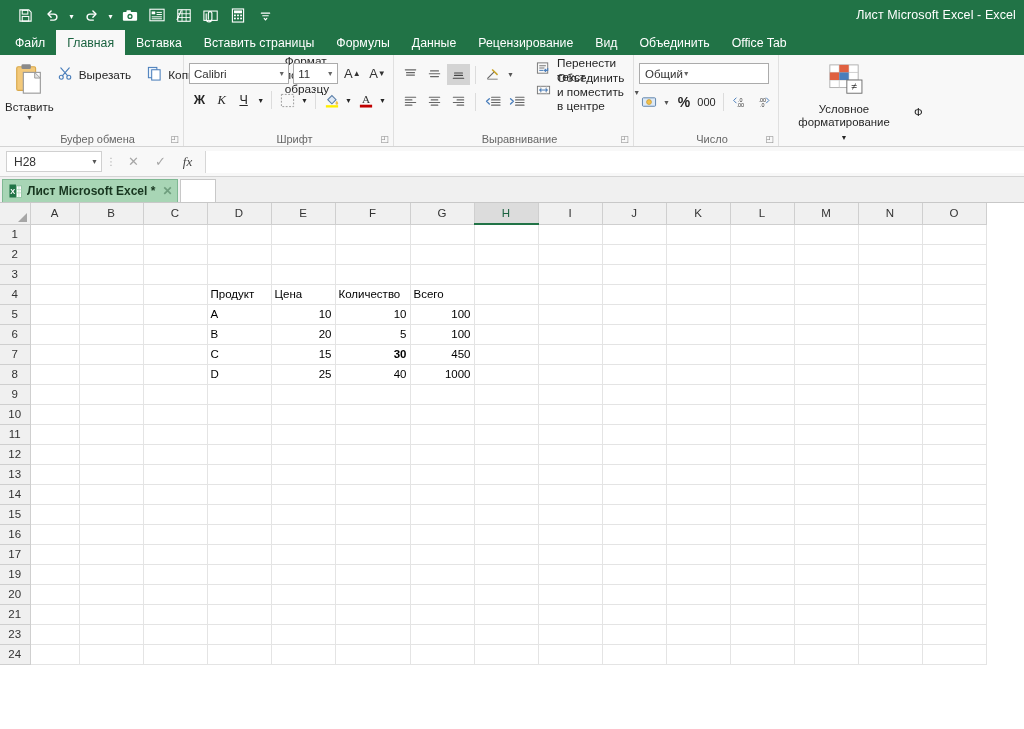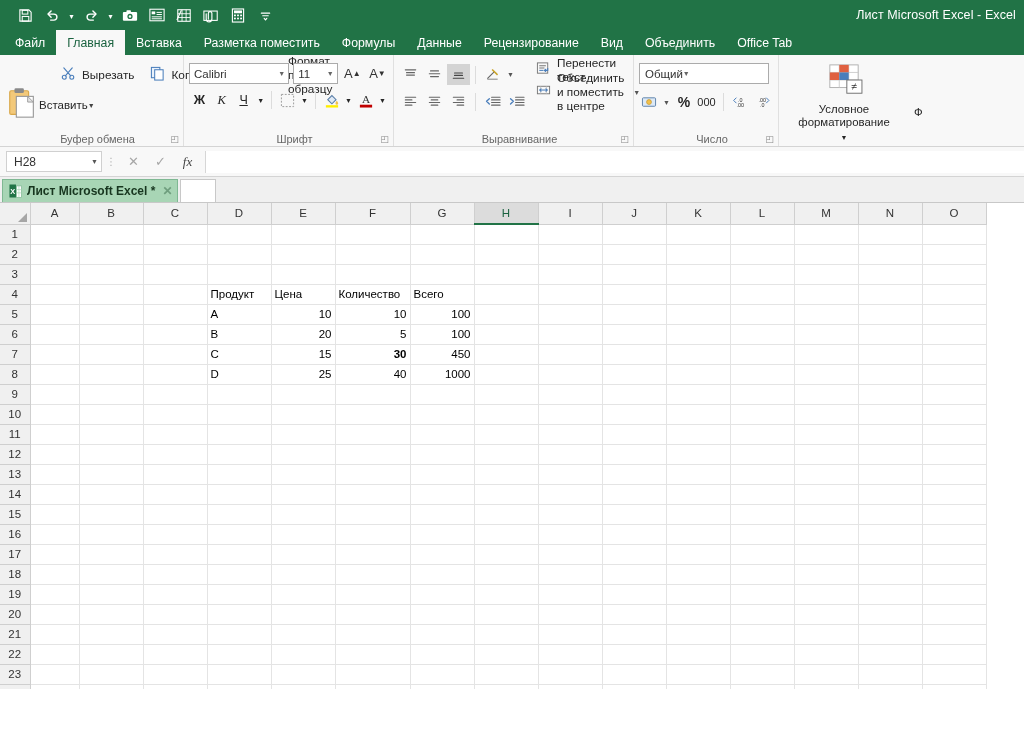--- a/index.html
+++ b/index.html
@@ -106,21 +106,21 @@
     bottom: 3px; right: 4px;
     font-size: 9px; color: #888888;
     line-height: 9px;
   }
   .rgroup-body { display: flex; flex: 1; }
 
   
   .g-clipboard { width: 184px; }
   .paste-col {
     width: 52px;
-    display: flex; flex-direction: row;
+    display: flex; flex-direction: column;
     align-items: center;
     padding-top: 3px;
     text-align: right;
   }
   .paste-label { font-size: 11.5px; color: #262626; margin-top: 1px; }
   .paste-caret { font-size: 7px; color: #444; margin-top: 1px; }
   .clip-items { display: flex; flex-direction: row; gap: 16px; padding-top: 6px; padding-left: 4px; }
   .clip-row {
     display: flex; align-items: center; gap: 6px;
     font-size: 11.8px; color: #262626;
@@ -412,21 +412,21 @@
         </svg>
     </div>
   </div>
   <div class="title-text">Лист Microsoft Excel - Excel</div>
 </div>
 
 <div class="ribbon-tabs">
   <div class="rtab">Файл</div>
   <div class="rtab active">Главная</div>
   <div class="rtab">Вставка</div>
-  <div class="rtab">Разметка поместить</div>
+  <div class="rtab">Вставить страницы</div>
   <div class="rtab">Формулы</div>
   <div class="rtab">Данные</div>
   <div class="rtab">Рецензирование</div>
   <div class="rtab">Вид</div>
   <div class="rtab">Объединить</div>
   <div class="rtab">Office Tab</div>
 </div>
 
 <div class="ribbon">
 
@@ -1041,38 +1041,20 @@
           <td class="cell txt" style="width: 64px;"></td>
           <td class="cell txt" style="width: 64px;"></td>
           <td class="cell txt" style="width: 64px;"></td>
           <td class="cell txt" style="width: 64px;"></td>
           <td class="cell txt" style="width: 64px;"></td>
           <td class="cell txt" style="width: 64px;"></td>
           <td class="cell txt" style="width: 64px;"></td>
           <td class="cell txt" style="width: 64px;"></td>
         </tr>
         <tr>
-          <th class="rowhdr">18</th>
-          <td class="cell txt" style="width: 49px;"></td>
-          <td class="cell txt" style="width: 64px;"></td>
-          <td class="cell txt" style="width: 64px;"></td>
-          <td class="cell txt" style="width: 64px;"></td>
-          <td class="cell txt" style="width: 64px;"></td>
-          <td class="cell txt" style="width: 75px;"></td>
-          <td class="cell txt" style="width: 64px;"></td>
-          <td class="cell txt" style="width: 64px;"></td>
-          <td class="cell txt" style="width: 64px;"></td>
-          <td class="cell txt" style="width: 64px;"></td>
-          <td class="cell txt" style="width: 64px;"></td>
-          <td class="cell txt" style="width: 64px;"></td>
-          <td class="cell txt" style="width: 64px;"></td>
-          <td class="cell txt" style="width: 64px;"></td>
-          <td class="cell txt" style="width: 64px;"></td>
-        </tr>
-        <tr>
           <th class="rowhdr">19</th>
           <td class="cell txt" style="width: 49px;"></td>
           <td class="cell txt" style="width: 64px;"></td>
           <td class="cell txt" style="width: 64px;"></td>
           <td class="cell txt" style="width: 64px;"></td>
           <td class="cell txt" style="width: 64px;"></td>
           <td class="cell txt" style="width: 75px;"></td>
           <td class="cell txt" style="width: 64px;"></td>
           <td class="cell txt" style="width: 64px;"></td>
           <td class="cell txt" style="width: 64px;"></td>
@@ -1096,38 +1078,20 @@
           <td class="cell txt" style="width: 64px;"></td>
           <td class="cell txt" style="width: 64px;"></td>
           <td class="cell txt" style="width: 64px;"></td>
           <td class="cell txt" style="width: 64px;"></td>
           <td class="cell txt" style="width: 64px;"></td>
           <td class="cell txt" style="width: 64px;"></td>
           <td class="cell txt" style="width: 64px;"></td>
         </tr>
         <tr>
           <th class="rowhdr">21</th>
-          <td class="cell txt" style="width: 49px;"></td>
-          <td class="cell txt" style="width: 64px;"></td>
-          <td class="cell txt" style="width: 64px;"></td>
-          <td class="cell txt" style="width: 64px;"></td>
-          <td class="cell txt" style="width: 64px;"></td>
-          <td class="cell txt" style="width: 75px;"></td>
-          <td class="cell txt" style="width: 64px;"></td>
-          <td class="cell txt" style="width: 64px;"></td>
-          <td class="cell txt" style="width: 64px;"></td>
-          <td class="cell txt" style="width: 64px;"></td>
-          <td class="cell txt" style="width: 64px;"></td>
-          <td class="cell txt" style="width: 64px;"></td>
-          <td class="cell txt" style="width: 64px;"></td>
-          <td class="cell txt" style="width: 64px;"></td>
-          <td class="cell txt" style="width: 64px;"></td>
-        </tr>
-        <tr>
-          <th class="rowhdr">22</th>
           <td class="cell txt" style="width: 49px;"></td>
           <td class="cell txt" style="width: 64px;"></td>
           <td class="cell txt" style="width: 64px;"></td>
           <td class="cell txt" style="width: 64px;"></td>
           <td class="cell txt" style="width: 64px;"></td>
           <td class="cell txt" style="width: 75px;"></td>
           <td class="cell txt" style="width: 64px;"></td>
           <td class="cell txt" style="width: 64px;"></td>
           <td class="cell txt" style="width: 64px;"></td>
           <td class="cell txt" style="width: 64px;"></td>

